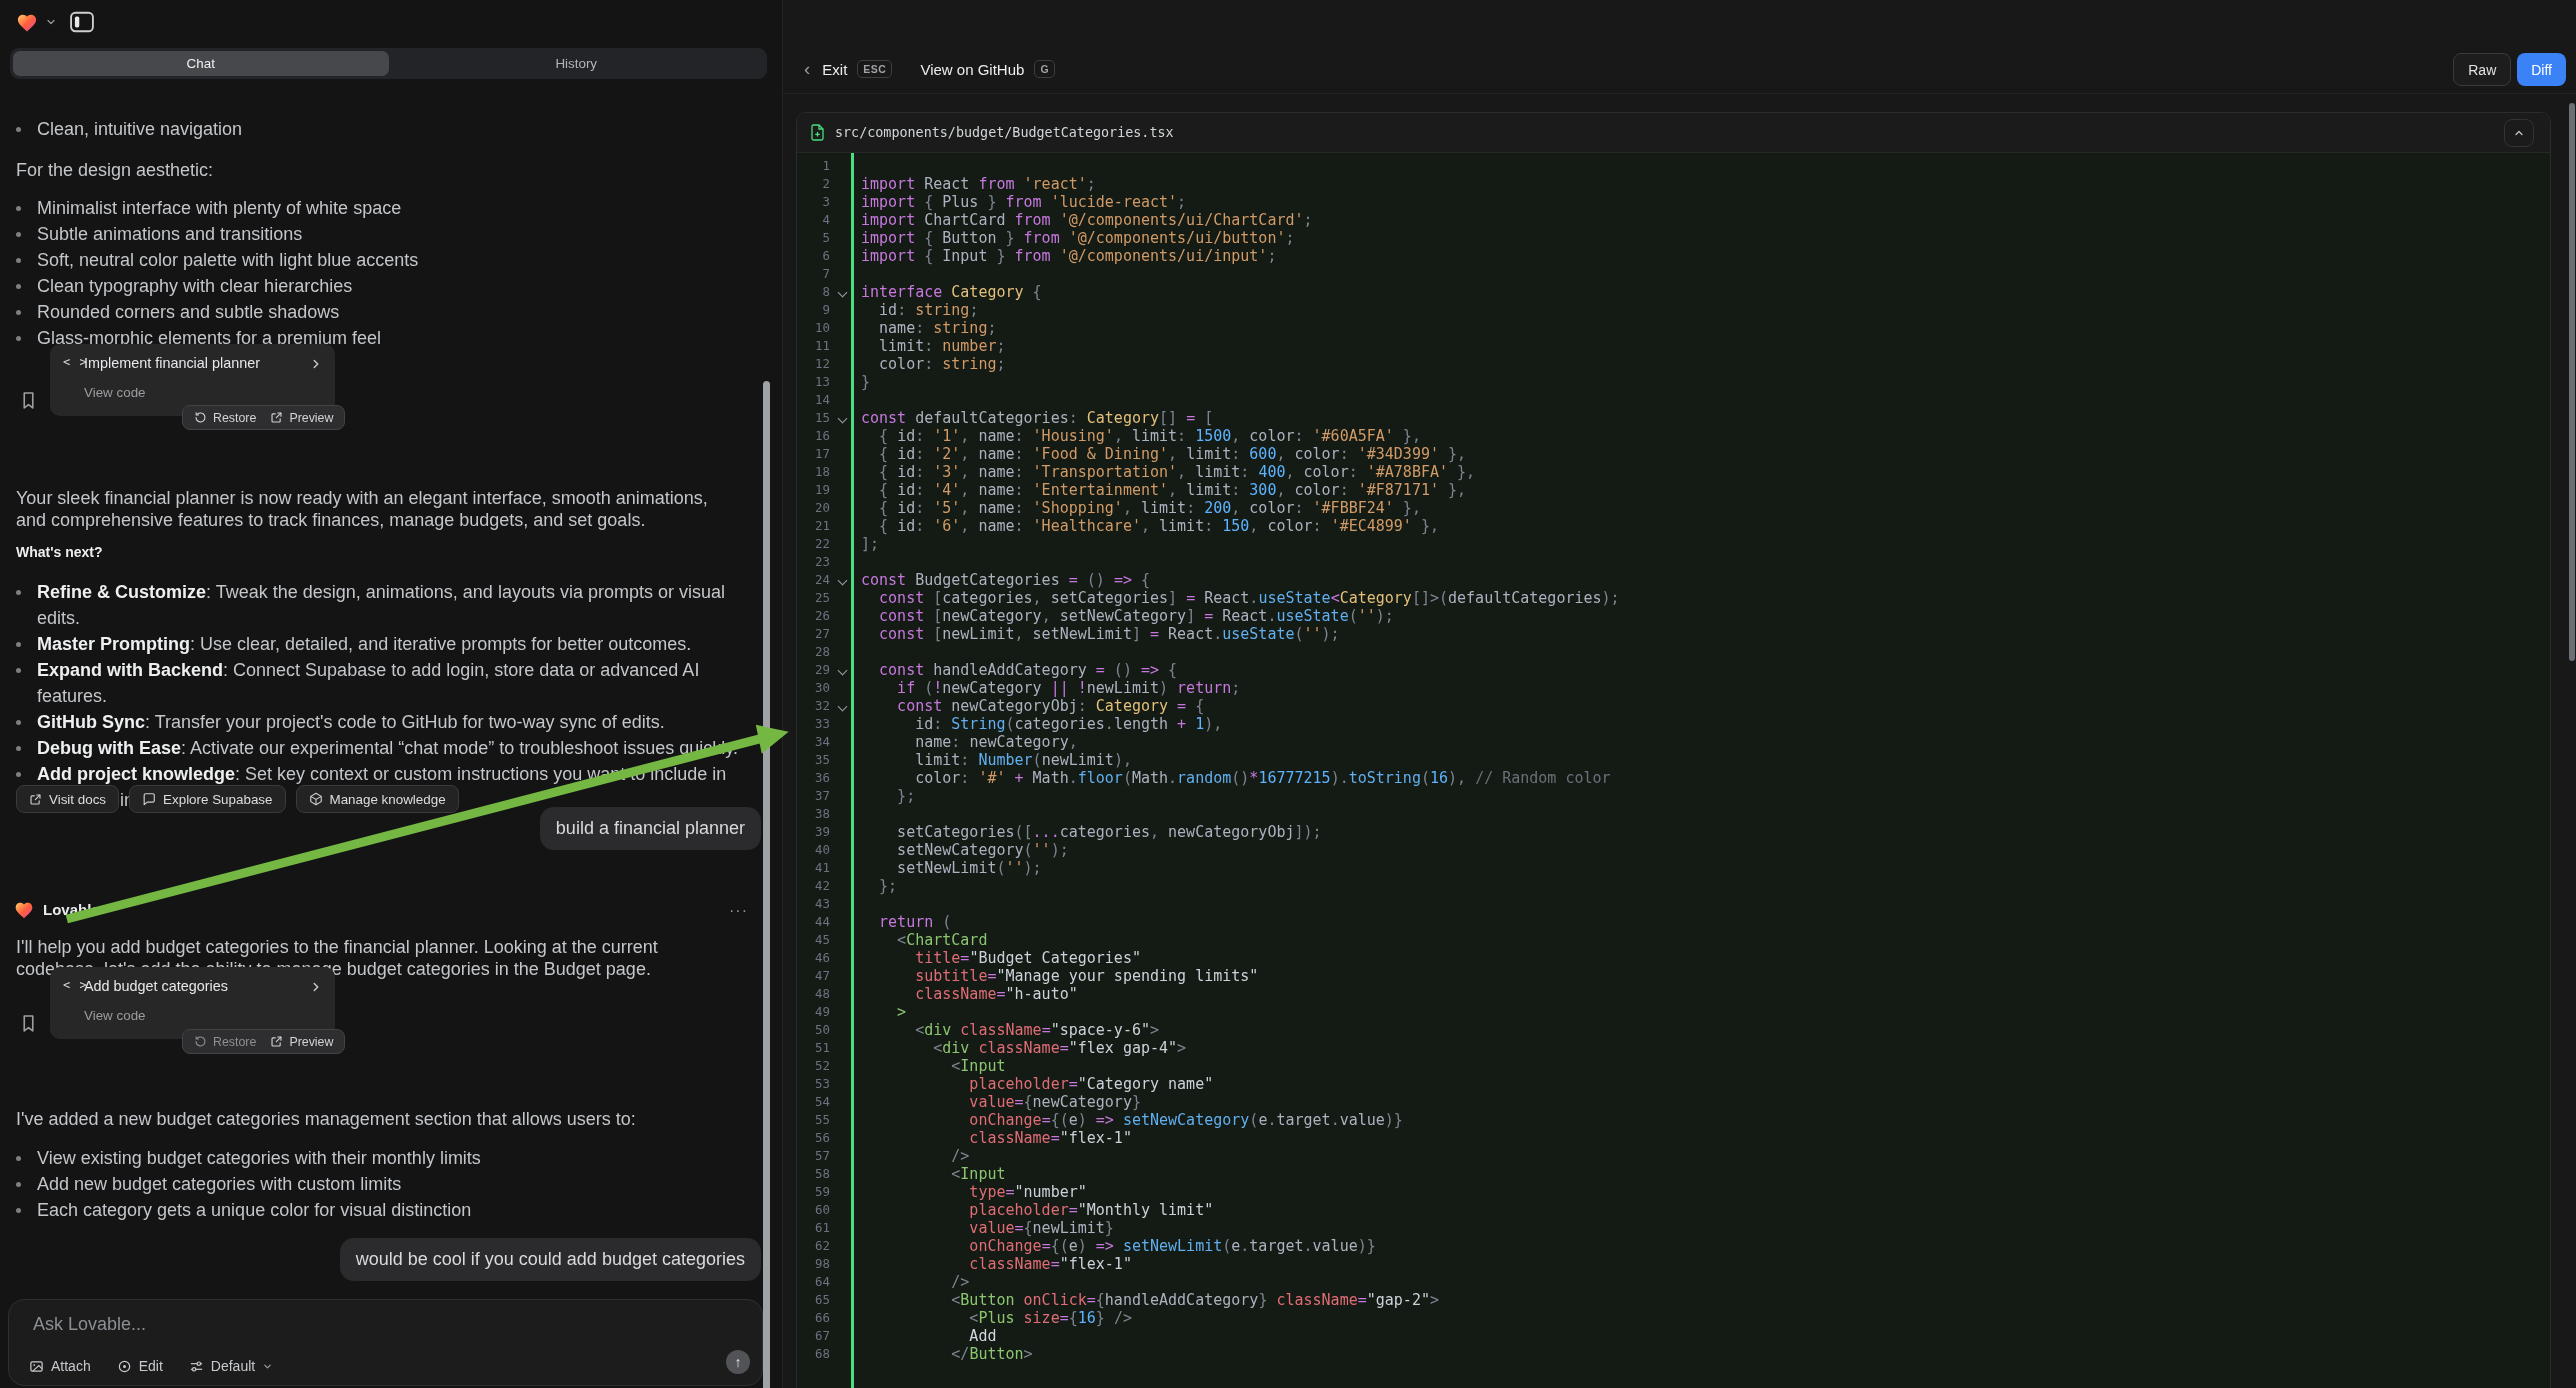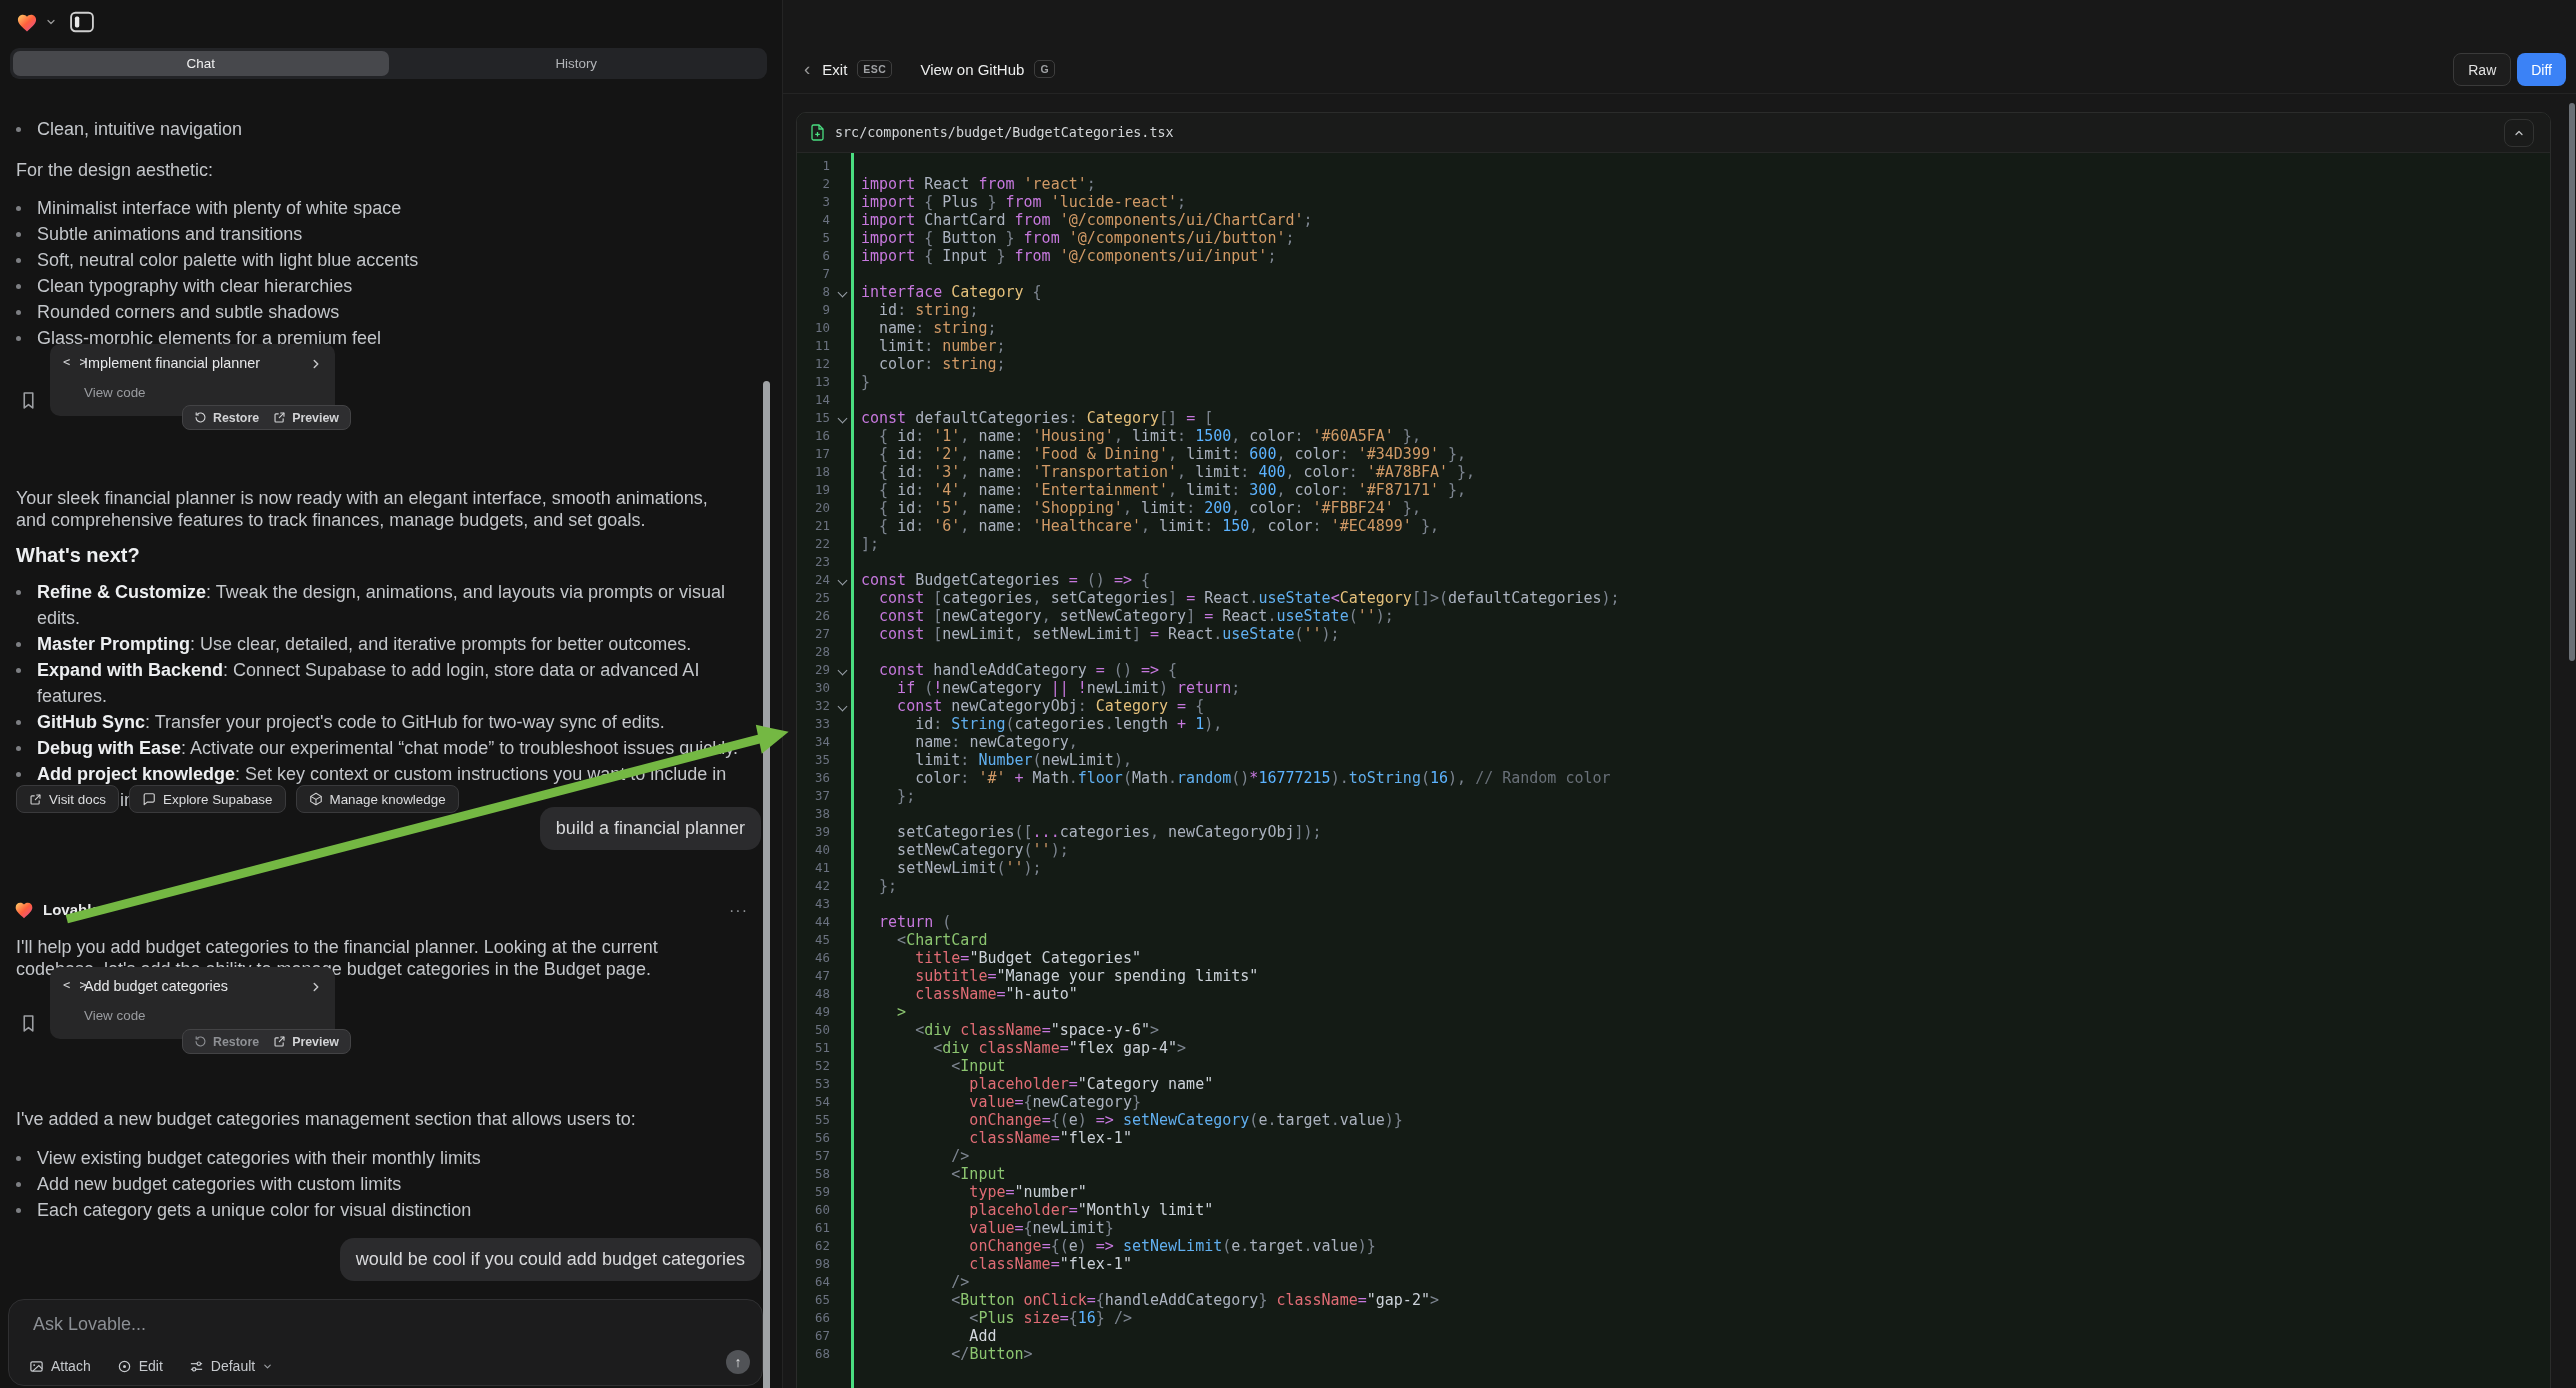--- a/index.html
+++ b/index.html
@@ -33,32 +33,32 @@
     background:#232427; border-radius:9px; display:flex; padding:3px;
   }
   .tab { flex:1; display:flex; align-items:center; justify-content:center; font-size:13.4px; color:#b2b4b8; border-radius:7px; cursor:pointer; }
   .tab.active { background:#47484c; color:#f1f1f1; }
 
   .bullet { display:flex; align-items:flex-start; line-height:26px; font-size:18px; color:#c3c6ca; }
   .dot { width:5px; height:5px; border-radius:50%; background:#7d7f83; margin:11px 16px 0 0; flex:none; }
   .bt b { color:#edeff1; font-weight:700; }
 
   .para { font-size:18px; line-height:22.4px; color:#c3c6ca; }
-  .h-bold { font-size:20px; font-weight:700; color:#edeff1; }
+  .h-bold { font-size:14px; font-weight:700; color:#edeff1; }
 
   .ver-card {
     position:absolute; width:285px; height:72px; background:#272728; border-radius:10px; cursor:pointer;
   }
   .ver-title { position:absolute; left:34px; top:11px; font-size:14.4px; color:#e7e8ea; font-weight:500; }
   .code-glyph { position:absolute; left:13px; top:11px; font-family:"DejaVu Sans Mono", monospace; font-size:12px; color:#d3d4d6; letter-spacing:1px; }
   .ver-view { position:absolute; left:34px; top:41px; font-size:13.4px; color:#9a9ca0; cursor:pointer; }
   .ver-chev { position:absolute; right:12px; top:13px; }
   .chip {
     position:absolute; height:25px; display:flex; align-items:center; gap:14px; padding:0 11px;
-    background:#2e2e30; border:1px solid #434345; border-radius:8px; font-size:12.4px; color:#d2d3d5;font-weight:bold;
+    background:#2e2e30; border:1px solid #434345; border-radius:8px; font-size:12.4px; color:#d2d3d5;
   }
   .chip .act { display:flex; align-items:center; gap:6px; cursor:pointer; }
   .chip .act.dim { color:#8e9094; }
 
   .bubble {
     position:absolute; background:#2b2b2d; border-radius:14px; padding:11px 16px;
     font-size:18px; color:#d9dadc; white-space:nowrap;
   }
 
   .action-btn {

